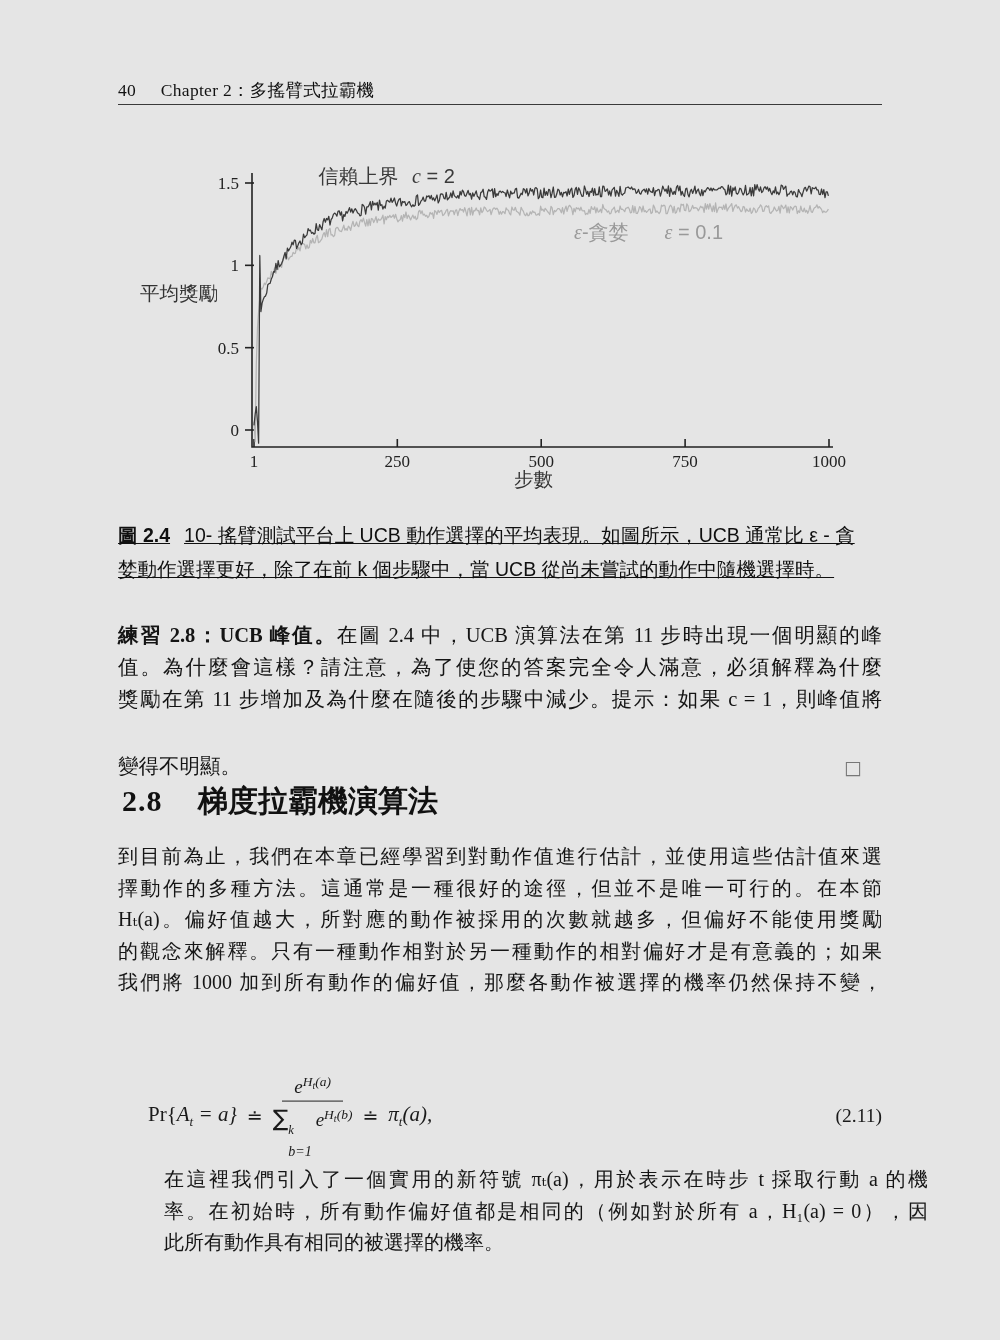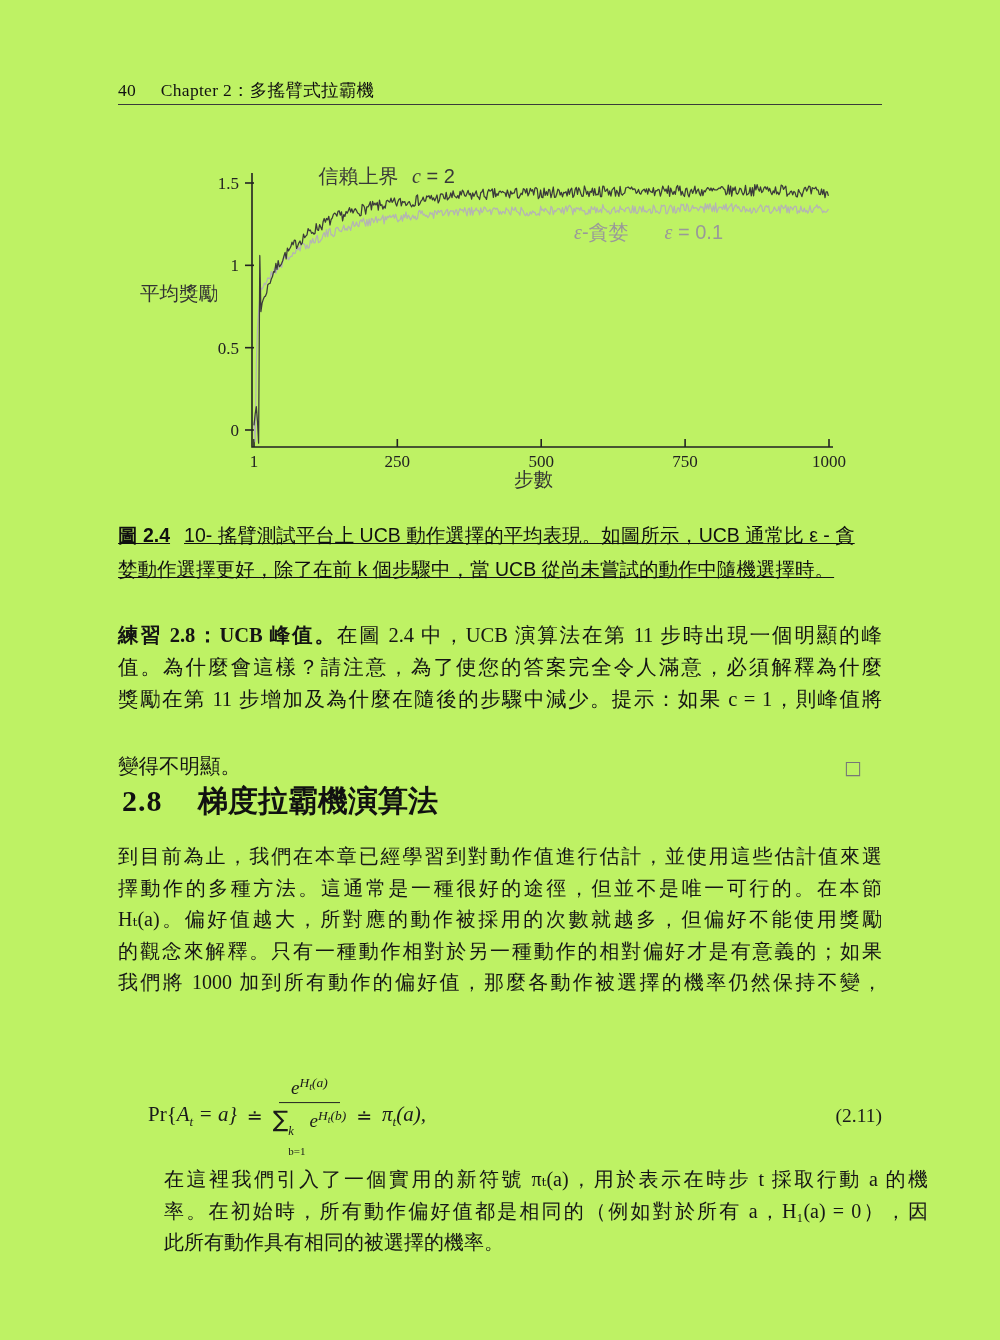--- a/index.html
+++ b/index.html
@@ -1,16 +1,16 @@
 <!DOCTYPE html>
 <html><head>
 <meta charset="utf-8">
 <style>
   html,body{margin:0;padding:0;background:#fff;}
-  .page{position:relative;width:1000px;height:1340px;background:#bef264;overflow:hidden;
+  .page{position:relative;width:1000px;height:1340px;background:#e5e5e5;overflow:hidden;
         font-family:"Liberation Serif","DejaVu Serif",serif;color:#161616;}
 
   
   .header{position:absolute;left:118px;top:78px;width:764px;font-size:17.5px;color:#111;
           letter-spacing:.3px;}
   .header .pgnum{display:inline-block;margin-right:20px;}
   .header-rule{position:absolute;left:118px;top:104px;width:764px;border-top:1.5px solid #3a3a3a;}
 
   
   .figure{position:absolute;left:114px;top:140px;width:790px;height:372px;}
@@ -53,21 +53,21 @@
   .frac{display:inline-flex;flex-direction:column;align-items:center;vertical-align:middle;
         font-size:19px;}
   .frac .num{display:block;padding:0 12px 3px;border-bottom:1.4px solid #222;}
   .frac .den{display:block;padding-top:3px;}
   .frac sup{font-size:13.5px;font-style:italic;}
   .frac sup .ssub{font-size:10px;vertical-align:-3px;font-style:italic;}
   .sum{font-size:23px;font-style:normal;font-family:"DejaVu Sans","Liberation Sans",sans-serif;}
   .limits{display:inline-flex;flex-direction:column;align-items:flex-start;
           vertical-align:-8px;line-height:1;margin-right:4px;}
   .limits .lim-top{font-size:12.5px;font-style:italic;}
-  .limits .lim-bot{font-size:11px;margin-top:8px;}
+  .limits .lim-bot{font-size:14px;font-style:italic;margin-top:8px;}
   .eq-number{position:absolute;right:0;top:50%;transform:translateY(-50%);
              font-size:19.5px;color:#1a1a1a;}
 </style>
 </head>
 <body>
 
 <div class="page">
 
   <div class="header">
     <span class="pgnum">40</span>

